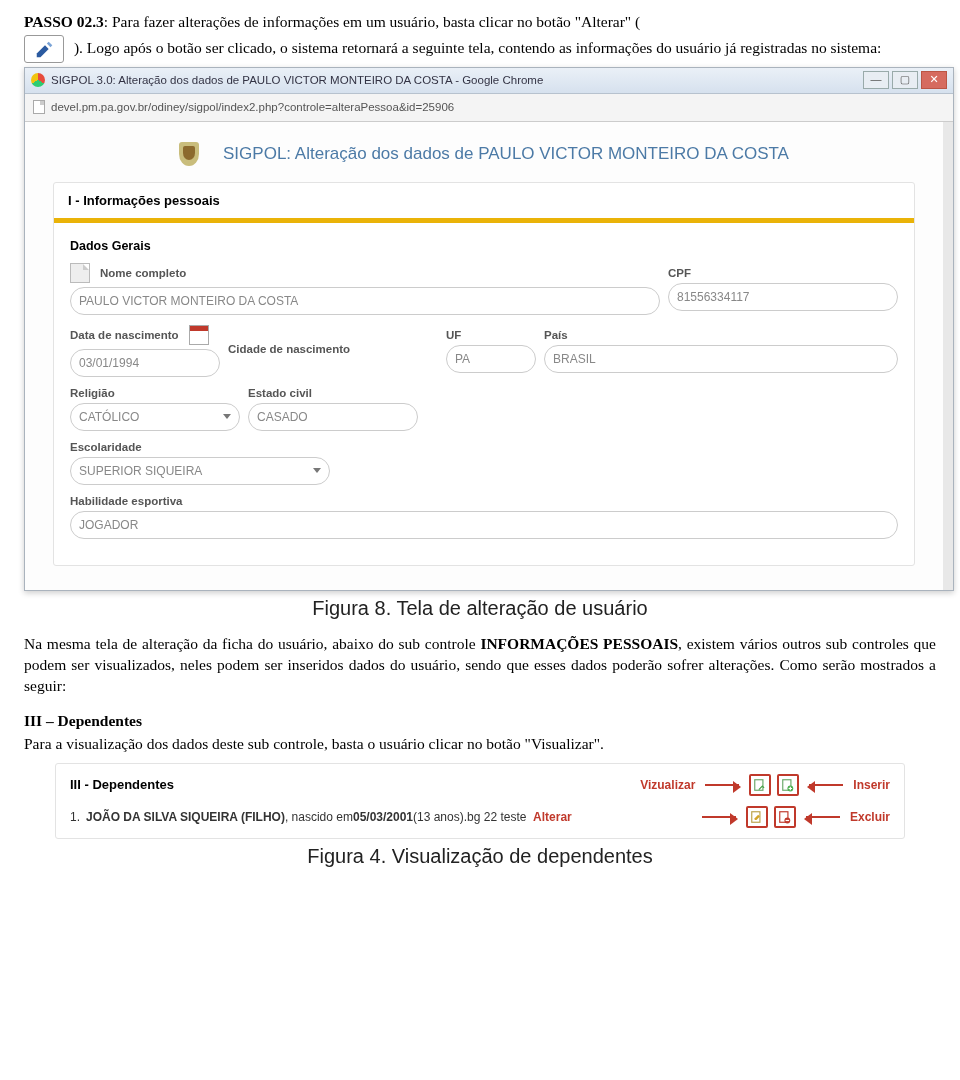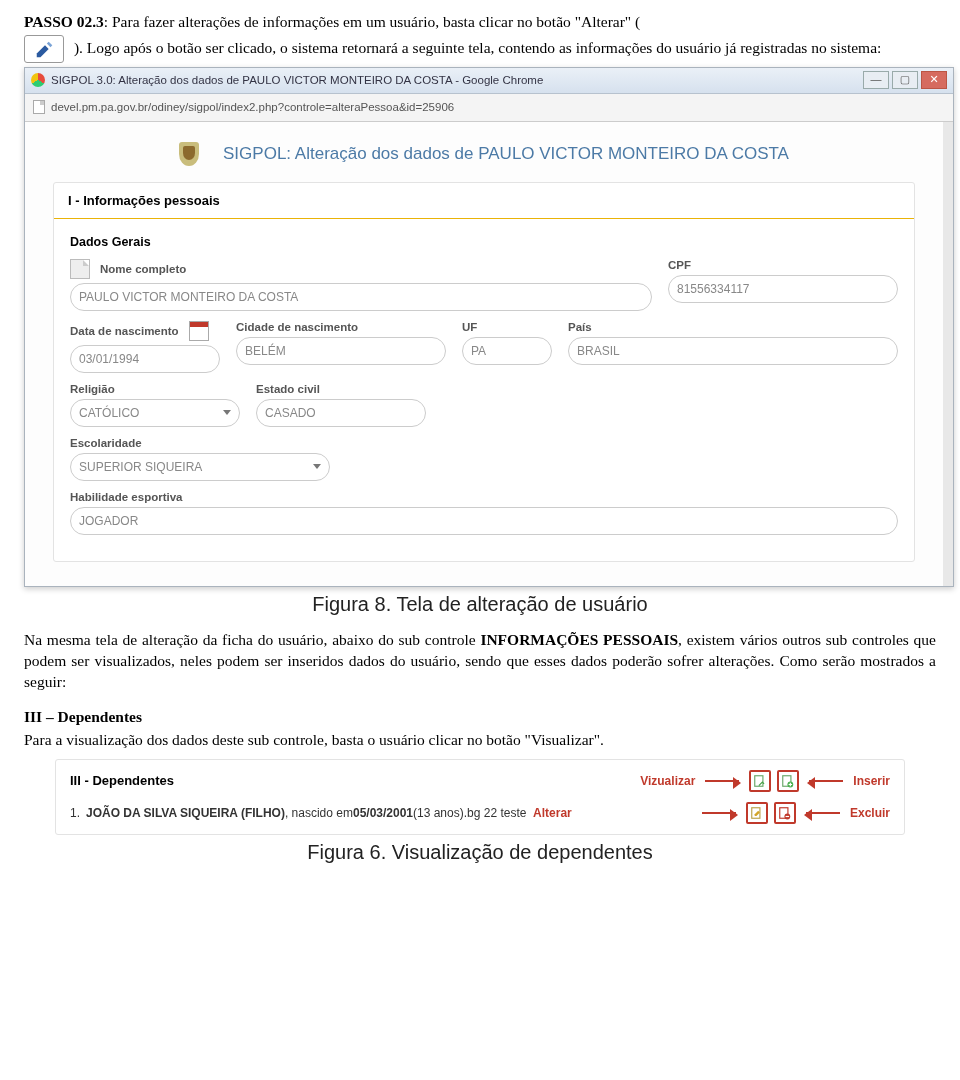--- a/index.html
+++ b/index.html
@@ -52,25 +52,25 @@
     border-right:10px solid #e8e8e8;
   }
   .page-header{
     text-align:center;color:#4c7aa6;font-size:17px;font-weight:500;margin:6px 0 16px 0;
     display:flex;align-items:center;justify-content:center;gap:24px;
   }
   .shield{width:20px;height:24px;background:#c9bd7c;border-radius:3px 3px 50% 50%;position:relative;}
   .shield::after{content:"";position:absolute;left:4px;top:4px;width:12px;height:14px;background:#8c6a2e;border-radius:2px 2px 50% 50%;}
 
   .panel{border:1px solid #e3e3e3;border-radius:3px;margin-bottom:14px;background:#fff;}
-  .panel-h{padding:10px 14px;font-weight:bold;font-size:13px;border-bottom:1px solid #eab308;}
+  .panel-h{padding:10px 14px;font-weight:bold;font-size:13px;border-bottom:5px solid #eab308;}
   .panel-b{padding:12px 16px 16px 16px;}
   .sub-h{font-weight:bold;font-size:12.5px;margin:4px 0 10px 0;}
 
-  .row{display:flex;gap:16px;margin-bottom:10px;align-items:flex-start;}
+  .row{display:flex;gap:8px;margin-bottom:10px;align-items:center;}
   .field{display:flex;flex-direction:column;}
   .fld-lbl{font-size:11.5px;font-weight:bold;color:#555;margin-bottom:4px;display:flex;align-items:center;gap:4px;}
   .inp{
     height:28px;border:1px solid #ccc;border-radius:14px;background:#fff;
     padding:0 8px;font-size:12px;color:#888;display:flex;align-items:center;justify-content:space-between;
   }
   .caret{width:0;height:0;border-left:4px solid transparent;border-right:4px solid transparent;border-top:5px solid #777;margin-left:6px;}
   .thumb{width:20px;height:20px;border:1px solid #bbb;background:#eee;position:relative;margin-right:6px;}
   .thumb::after{content:"";position:absolute;right:0;top:0;border-top:6px solid #fff;border-left:6px solid #ccc;}
   .cal{width:20px;height:20px;border:1px solid #aaa;background:#fff;position:relative;margin:0 6px;}
@@ -157,23 +157,20 @@
             <div class="fld-lbl">
               <span>Data de nascimento</span>
                 <span class="cal"></span>
             </div>
             <div class="inp">
                 <span>03/01/1994</span>
               </div>
           </div>
           <div class="field" style="width:210px">
             <div class="fld-lbl">Cidade de nascimento</div>
-            <div class="inp">
-                <span>BELÉM</span>
-              </div>
           </div>
           <div class="field" style="width:90px">
             <div class="fld-lbl">UF</div>
             <div class="inp">
                 <span>PA</span>
               </div>
           </div>
           <div class="field" style="flex:1">
             <div class="fld-lbl">País</div>
             <div class="inp">
@@ -279,13 +276,13 @@
             <circle cx="16" cy="18" r="5" fill="#c0392b"></circle>
             <path d="M13 18h6" stroke="#fff" stroke-width="2"></path>
           </svg>
       </span>
       <span class="arrow-l" style="transform:scaleX(-1)"></span>
       <span class="link">Excluir</span>
     </div>
   </div>
 </div>
 
-<div class="figcap">Figura 6. Visualização de dependentes</div>
+<div class="figcap">Figura 4. Visualização de dependentes</div>
 
 </body></html>

